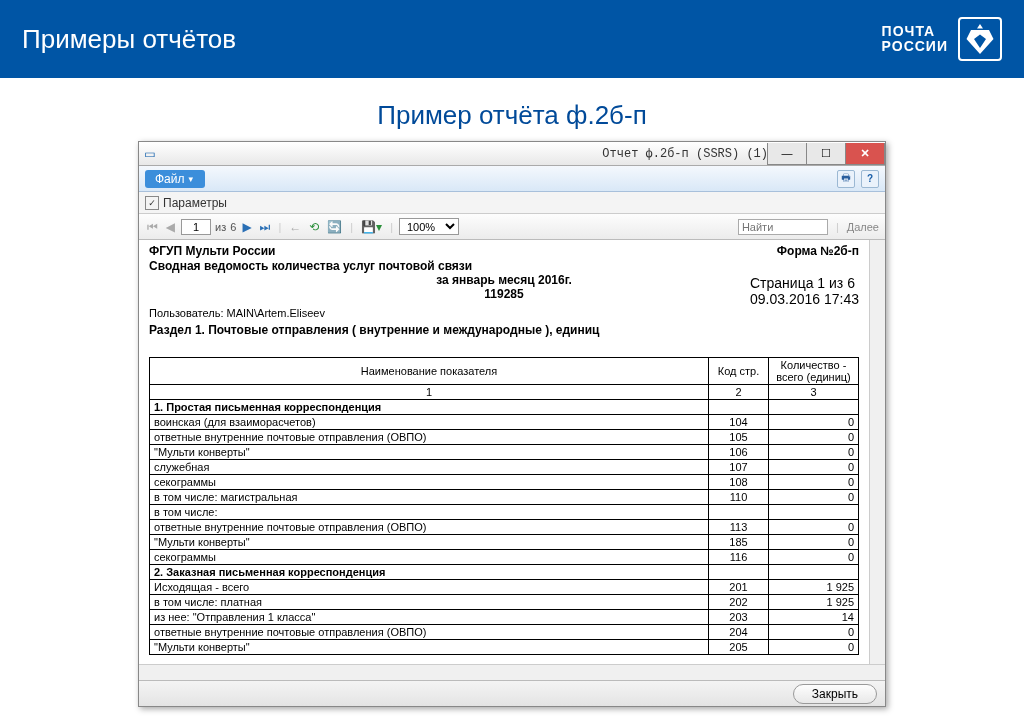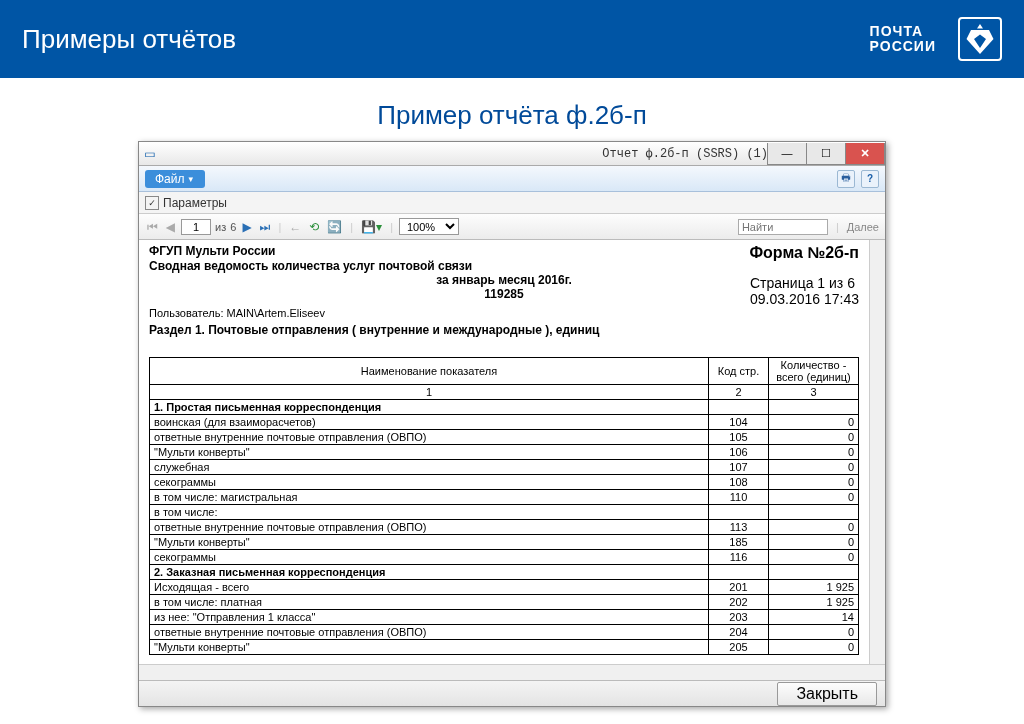--- a/index.html
+++ b/index.html
@@ -1,19 +1,19 @@
 <!DOCTYPE html>
 <html><head>
 <meta charset="utf-8">
 <style>
   * { box-sizing: border-box; margin: 0; padding: 0; }
   body { font-family: Arial, sans-serif; background: #fff; width: 1024px; height: 724px; overflow: hidden; }
   .slide-header { background: #0055a5; color: #fff; height: 78px; display: flex; align-items: center; justify-content: space-between; padding: 0 22px; }
   .slide-title { font-size: 26px; font-weight: normal; }
-  .logo-box { display: flex; align-items: center; gap: 22px; }
+  .logo-box { display: flex; align-items: center; gap: 10px; }
   .logo-text { font-family: Arial; font-weight: bold; font-size: 14px; color: #fff; letter-spacing: 1px; line-height: 1.1; }
   .logo-emblem { width: 44px; height: 44px; border: 2px solid #fff; border-radius: 4px; display: flex; align-items: center; justify-content: center; }
   .logo-emblem svg { width: 36px; height: 36px; fill: #fff; }
   .subtitle { text-align: center; color: #014a99; font-size: 26px; margin: 22px 0 10px; }
   .window { margin: 0 auto; width: 748px; border: 1px solid #888; box-shadow: 2px 2px 6px rgba(0,0,0,.35); background: #fff; }
   .titlebar { height: 24px; background: linear-gradient(#fff,#e8e8e8); border-bottom: 1px solid #aaa; display: flex; align-items: center; position: relative; }
   .titlebar-icon { width: 22px; text-align: center; color: #0055a5; font-size: 12px; }
   .titlebar-title { flex: 1; text-align: right; font-size: 12px; color: #333; font-family: Liberation Mono, monospace; }
   .win-buttons { display: flex; }
   .win-btn { width: 40px; height: 22px; border: 1px solid #888; border-top:none; display: flex; align-items:center; justify-content:center; font-size:11px; margin-left:-1px;}
@@ -30,40 +30,40 @@
   .toolbar { height:26px; background:linear-gradient(#fdfdfd,#ececec); border-bottom:1px solid #bbb; display:flex; align-items:center; padding:0 6px; font-size:11px; color:#555; gap:4px;}
   .tb-btn { padding:0 2px; color:#4a6; font-size:12px; cursor:pointer;}
   .tb-btn.dis { color:#aaa; }
   .tb-sep { color:#ccc; margin:0 2px;}
   .tb-input { width:30px; height:16px; border:1px solid #999; font-size:11px; text-align:center; background:#fff;}
   .tb-find { margin-left:auto; display:flex; gap:6px; align-items:center;}
   .tb-findbox { width:90px; height:16px; border:1px solid #aaa; font-size:11px; padding:0 3px; color:#888; background:#fff;}
   .report-area { height: 424px; overflow:auto; background:#fff; position:relative; font-size:11px; color:#000; }
   .report-inner { padding:4px 10px 4px 10px; }
   .org { font-weight:bold; font-size:12px; }
-  .form-no { float:right; font-weight:bold; font-size:16px;}
+  .form-no { float:right; font-weight:bold; font-size:12px;}
   .rpt-title { text-align:left; font-weight:bold; font-size:12px; margin-top:1px;}
   .rpt-sub { text-align:center; font-weight:bold; font-size:12px;}
   .page-info { float:right; font-size:14px; clear:right; margin-top:-26px; text-align:left;}
   .user { font-size:11px; margin-top:6px;}
   .section { font-weight:bold; font-size:12px; margin-top:4px;}
   table.rpt { border-collapse:collapse; width:100%; margin-top:20px; table-layout:fixed;}
   table.rpt th, table.rpt td { border:1px solid #000; padding:1px 4px; font-size:11px; vertical-align:middle;}
   table.rpt th { font-weight:normal; text-align:center; }
   .col-name { width:auto; }
   .col-code { width:60px; text-align:center;}
   .col-qty { width:90px; text-align:right;}
   td.code { text-align:center; }
   td.qty { text-align:right; }
   td.ind1 { padding-left:18px;}
   td.ind2 { padding-left:30px;}
   td.ind3 { padding-left:42px;}
   td.bold { font-weight:bold; }
   .statusbar { height:26px; background:linear-gradient(#f4f4f4,#e4e4e4); border-top:1px solid #bbb; display:flex; align-items:center; justify-content:flex-end; padding:0 8px;}
-  .close-btn { font-size:16px; padding:2px 18px; background:linear-gradient(#fdfdfd,#e8e8e8); border:1px solid #999; border-radius:2px;}
+  .close-btn { font-size:12px; padding:2px 18px; background:linear-gradient(#fdfdfd,#e8e8e8); border:1px solid #999; border-radius:10px;}
   .scroll-right { position:absolute; right:0; top:0; bottom:0; width:16px; background:#f0f0f0; border-left:1px solid #ccc;}
   .scroll-bottom-h { height:16px; background:#f0f0f0; border-top:1px solid #ccc;}
   .zoom-sel { width:60px; height:17px; border:1px solid #999; font-size:11px; background:#fff; padding-left:3px;}
 </style>
 </head>
 <body>
 
 <div class="slide-header">
   <div class="slide-title">Примеры отчётов</div>
   <div class="logo-box">

